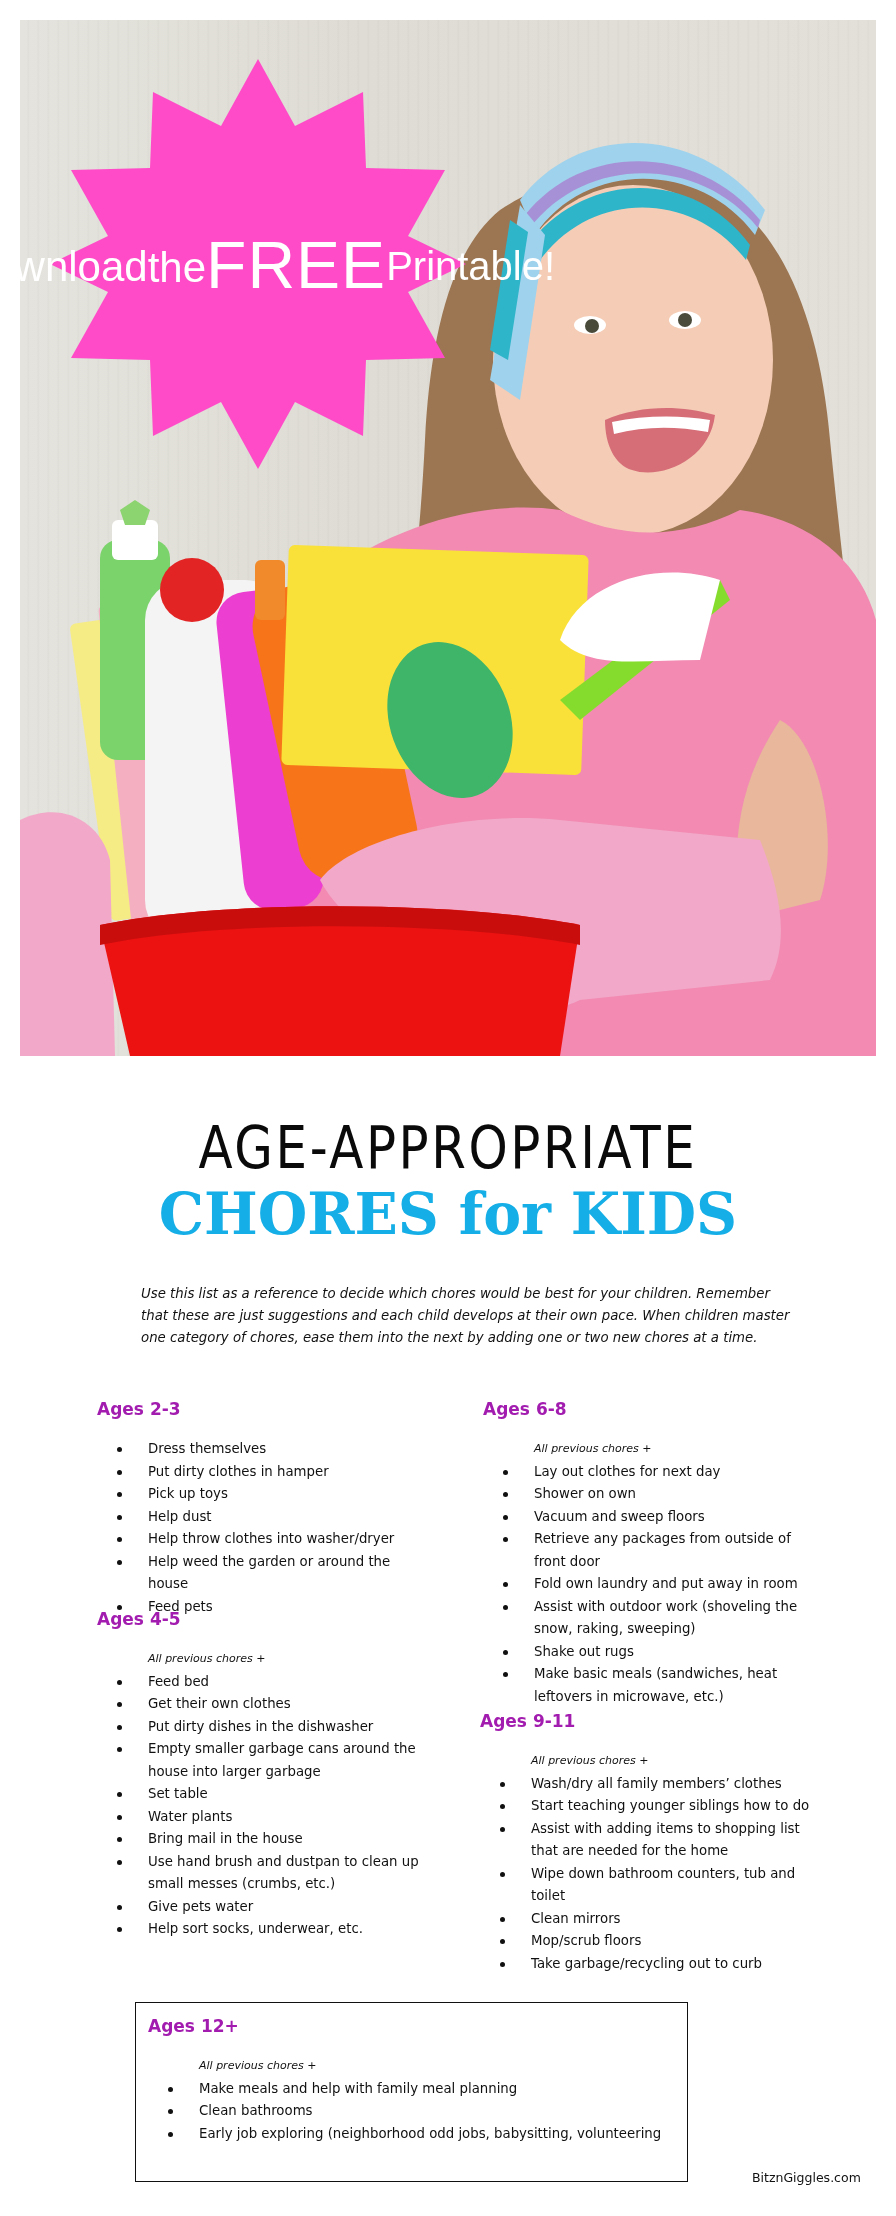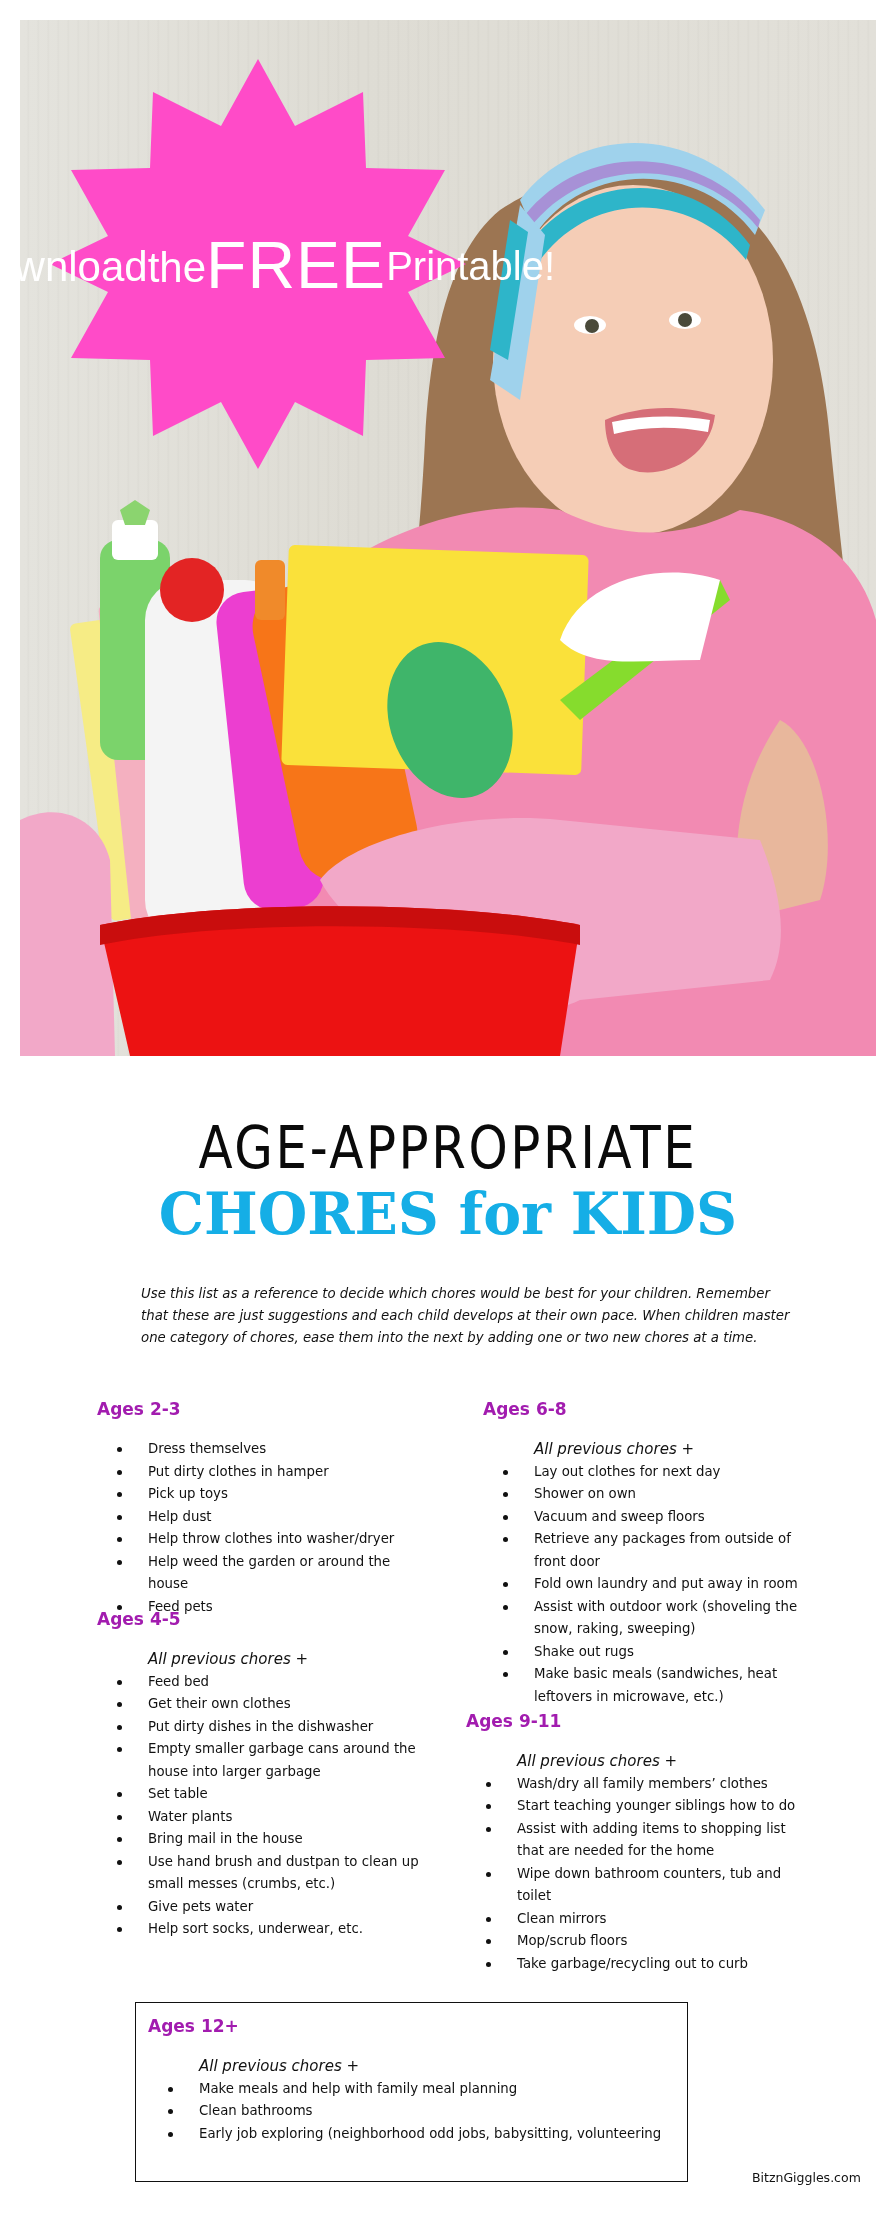--- a/index.html
+++ b/index.html
@@ -22,32 +22,32 @@
 
   
   .title1 { position: absolute; left: 0; width: 896px; top: 1116px; text-align: center; font-family: "DejaVu Sans", sans-serif; font-size: 58px; letter-spacing: 3px; color: #0a0a0a; transform: scaleX(0.86); line-height: 64px; }
   .title2 { position: absolute; left: 0; width: 896px; top: 1182px; text-align: center; font-family: "DejaVu Serif", serif; font-weight: bold; font-size: 58px; color: #15aee6; line-height: 64px; transform: scaleX(0.98); letter-spacing: 0px; }
 
   .intro { position: absolute; left: 141px; top: 1270px; width: 650px; font-family: "DejaVu Sans", sans-serif; font-style: italic; font-size: 13.3px; line-height: 22px; color: #111; }
 
   
   .section { position: absolute; font-family: "DejaVu Sans", sans-serif; }
   .section h3 { margin: 0; font-size: 17px; font-weight: bold; color: #a21caf; line-height: 22px; }
-  .section .prev { font-style: italic; font-size: 15px; margin: 0; padding-left: 51px; line-height: 22.5px; }
+  .section .prev { font-style: italic; font-size: 11px; margin: 0; padding-left: 51px; line-height: 22.5px; }
   .section ul { list-style: none; margin: 0; padding: 0; }
   .section li { position: relative; padding-left: 51px; font-size: 13.3px; line-height: 22.5px; color: #111; }
   .section li .bullet { position: absolute; left: 20px; top: 9px; width: 5px; height: 5px; border-radius: 50%; background: #111; }
 
   #sec-2-3 { left: 97px; top: 1398px; width: 330px; }
   #sec-2-3 ul { margin-top: 18px; }
   #sec-4-5 { left: 97px; top: 1608px; width: 330px; }
   #sec-4-5 .prev { margin-top: 18px; }
   #sec-6-8 { left: 483px; top: 1398px; width: 340px; }
   #sec-6-8 .prev { margin-top: 18px; }
-  #sec-9-11 { left: 466px; top: 1710px; width: 340px; }
+  #sec-9-11 { left: 480px; top: 1710px; width: 340px; }
   #sec-9-11 .prev { margin-top: 18px; }
 
   .box12 { position: absolute; left: 135px; top: 2002px; width: 551px; height: 178px; border: 1.5px solid #111; }
   #sec-12 { left: 12px; top: 12px; width: 530px; }
   #sec-12 .prev { margin-top: 18px; }
 
   .footer { position: absolute; left: 752px; top: 2170px; font-family: "DejaVu Sans", sans-serif; font-size: 12.5px; color: #111; }
 </style>
 </head>
 <body>

